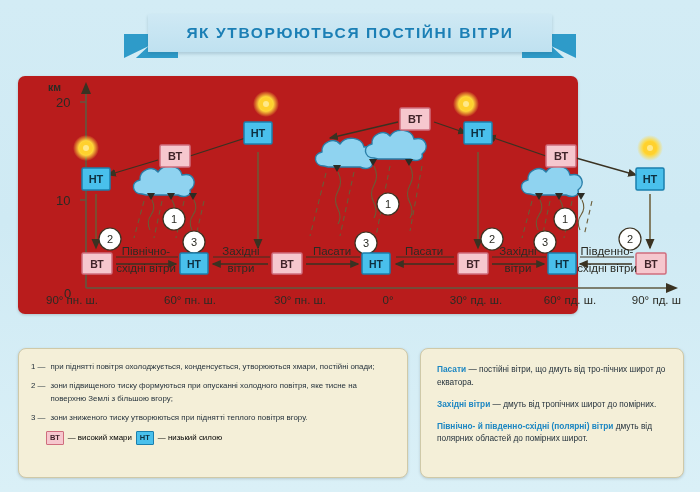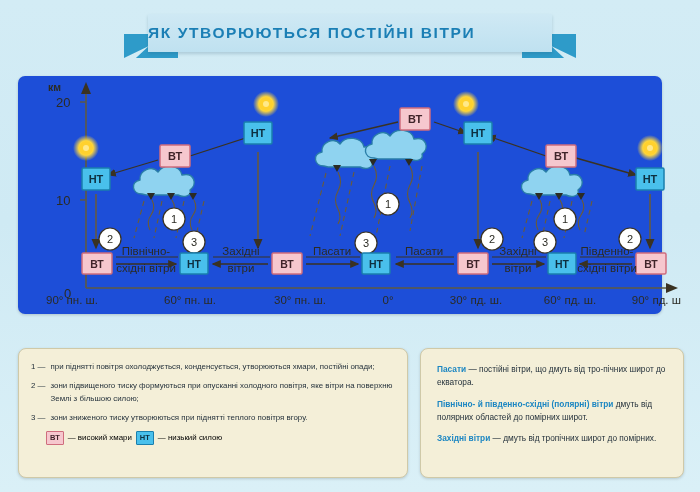--- a/index.html
+++ b/index.html
@@ -10,27 +10,27 @@
   }
   #stage{position:absolute;inset:0;}
 
   
   .ribbon{position:absolute;left:130px;top:14px;width:440px;height:38px;}
   .rib-tail{position:absolute;top:20px;width:54px;height:24px;background:#2e9bc9;}
   .rib-tail.l{left:-6px;clip-path:polygon(0 0,100% 0,100% 100%,22% 100%,46% 50%,0 100%);}
   .rib-tail.r{right:-6px;clip-path:polygon(0 0,100% 0,100% 100%,54% 50%,78% 100%,0 100%);}
   .rib-main{position:absolute;left:18px;right:18px;top:0;height:38px;
     background:linear-gradient(180deg,#cfe9f4 0%,#bfe1f0 100%);
-    display:flex;align-items:center;justify-content:flex-start;
+    display:flex;align-items:center;justify-content:center;
     box-shadow:0 2px 3px rgba(40,90,120,.22);}
   .rib-text{color:#1b7fb5;font-weight:bold;font-size:15.5px;letter-spacing:1.6px;white-space:nowrap;}
 
   
-  .panel{position:absolute;left:18px;top:76px;width:644px;height:238px;
-    background:#1d4ed8;border-radius:7px;box-shadow:0 1px 3px rgba(0,0,0,.18);}
+  .panel{position:absolute;left:18px;top:76px;width:560px;height:238px;
+    background:#b91c1c;border-radius:7px;box-shadow:0 1px 3px rgba(0,0,0,.18);}
   .panel svg{position:absolute;left:0;top:0;}
 
   
   .legend{position:absolute;background:#f4efd8;border:1px solid #cfc9a8;border-radius:8px;
     box-shadow:0 1px 3px rgba(0,0,0,.16);}
   .legend.left{left:18px;top:348px;width:388px;height:128px;}
   .legend.right{left:420px;top:348px;width:262px;height:128px;}
 
   .lg-row{display:flex;margin:0 0 7px 0;}
   .lg-num{flex:0 0 auto;padding-right:5px;color:#25323c;}
@@ -310,42 +310,42 @@
   </div>
 
   <div class="legend left">
     <div class="inner">
       <div class="lg-row">
         <span class="lg-num">1 —</span>
         <span class="lg-txt">при піднятті повітря охолоджується, конденсується, утворюються хмари, постійні опади;</span>
       </div>
       <div class="lg-row">
         <span class="lg-num">2 —</span>
-        <span class="lg-txt">зони підвищеного тиску формуються при опусканні холодного повітря, яке вітри на поверхню Землі з більшою силою;</span>
+        <span class="lg-txt">зони підвищеного тиску формуються при опусканні холодного повітря, яке тисне на поверхню Землі з більшою вгору;</span>
       </div>
       <div class="lg-row">
         <span class="lg-num">3 —</span>
         <span class="lg-txt">зони зниженого тиску утворюються при піднятті  теплого повітря вгору.</span>
       </div>
       <div class="lg-last">
         <span class="badge-in b-bt">ВТ</span>
         <span>— високий хмари</span>
         <span class="badge-in b-ht">НТ</span>
         <span>— низький силою</span>
       </div>
     </div>
   </div>
 
   <div class="legend right">
     <div class="inner">
       <p>
         <span class="kw">Пасати</span><span> — постійні вітри, що дмуть від тро-пічних широт до екватора.</span>
       </p>
       <p>
-        <span class="kw">Північно- й південно-східні (полярні) вітри</span><span> дмуть від полярних областей до помірних широт.</span>
+        <span class="kw">Західні вітри</span><span>  — дмуть від тропічних широт до помірних.</span>
       </p>
       <p>
-        <span class="kw">Західні вітри</span><span>  — дмуть від тропічних широт до помірних.</span>
+        <span class="kw">Північно- й південно-східні (полярні) вітри</span><span> дмуть від полярних областей до помірних широт.</span>
       </p>
     </div>
   </div>
 
 </div>
 
 </body></html>

